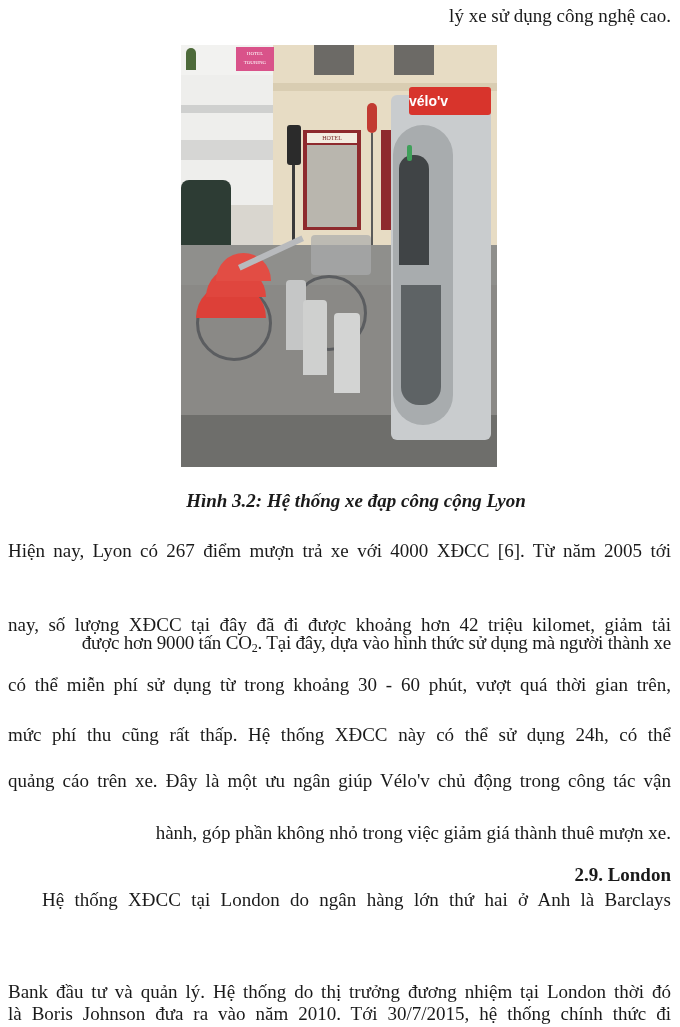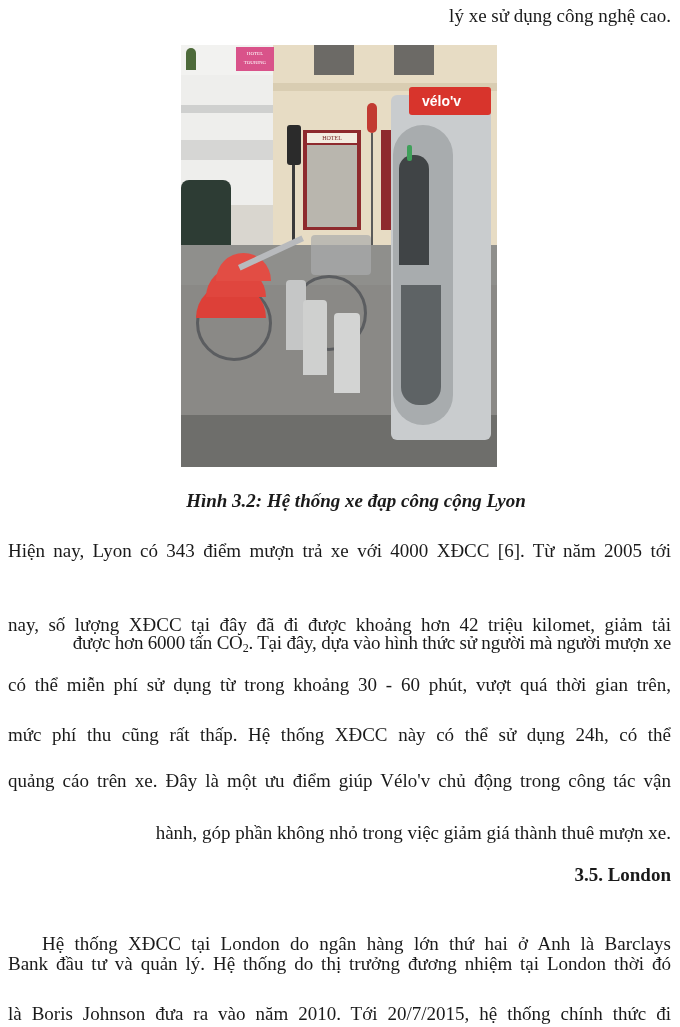--- a/index.html
+++ b/index.html
@@ -71,37 +71,37 @@
   <div style="left:130px;top:190px;width:60px;height:40px;background:#a9abad;opacity:0.7;border-radius:4px;"></div>
 
   <div style="left:105px;top:235px;width:20px;height:70px;background:#c5c6c6;border-radius:4px 4px 0 0;"></div>
   <div style="left:122px;top:255px;width:24px;height:75px;background:#cfd0cf;border-radius:4px 4px 0 0;"></div>
   <div style="left:153px;top:268px;width:26px;height:80px;background:#d3d4d3;border-radius:4px 4px 0 0;"></div>
 
   <div style="left:210px;top:50px;width:100px;height:345px;background:#c9ccce;border-radius:6px;"></div>
   <div style="left:212px;top:80px;width:60px;height:300px;background:#a8acae;border-radius:30px;"></div>
   <div style="left:218px;top:110px;width:30px;height:110px;background:#404446;border-radius:14px 14px 0 0;"></div>
   <div style="left:220px;top:240px;width:40px;height:120px;background:#5e6365;border-radius:0 0 18px 18px;"></div>
-  <div style="left:228px;top:42px;width:82px;height:28px;background:#d8342c;border-radius:3px;color:#fff;font-family:'Liberation Sans',sans-serif;font-weight:bold;font-size:14px;line-height:28px;padding-left:13px;box-sizing:border-box;">vélo'v</div>
+  <div style="left:228px;top:42px;width:82px;height:28px;background:#d8342c;border-radius:3px;color:#fff;font-family:'Liberation Sans',sans-serif;font-weight:bold;font-size:14px;line-height:28px;padding-left:0;box-sizing:border-box;">vélo'v</div>
   <div style="left:226px;top:100px;width:5px;height:16px;background:#3fa05a;border-radius:2px;"></div>
 </div>
 
 <div class="caption" style="top:489px;">Hình 3.2: Hệ thống xe đạp công cộng Lyon</div>
 
 <div>
-  <div class="line justify" style="top:539px;">Hiện nay, Lyon có 343 điểm mượn trả xe với 4000 XĐCC [6]. Từ năm 2005 tới</div>
+  <div class="line justify" style="top:539px;">Hiện nay, Lyon có 267 điểm mượn trả xe với 4000 XĐCC [6]. Từ năm 2005 tới</div>
   <div class="line justify" style="top:613px;">nay, số lượng XĐCC tại đây đã đi được khoảng hơn 42 triệu kilomet, giảm tải</div>
   <div class="line" style="top:631px;letter-spacing:-0.2px;">
-    <span>được hơn 6000 tấn CO</span><sub>2</sub><span>. Tại đây, dựa vào hình thức sử người mà người mượn xe</span>
+    <span>được hơn 9000 tấn CO</span><sub>2</sub><span>. Tại đây, dựa vào hình thức sử dụng mà người thành xe</span>
   </div>
   <div class="line justify" style="top:673px;">có thể miễn phí sử dụng từ trong khoảng 30 - 60 phút, vượt quá thời gian trên,</div>
   <div class="line justify" style="top:723px;">mức phí thu cũng rất thấp. Hệ thống XĐCC này có thể sử dụng 24h, có thể</div>
-  <div class="line justify" style="top:769px;">quảng cáo trên xe. Đây là một ưu điểm giúp Vélo'v chủ động trong công tác vận</div>
+  <div class="line justify" style="top:769px;">quảng cáo trên xe. Đây là một ưu ngân giúp Vélo'v chủ động trong công tác vận</div>
   <div class="line" style="top:821px;">hành, góp phần không nhỏ trong việc giảm giá thành thuê mượn xe.</div>
 </div>
 
-<div class="line heading" style="top:863px;">3.5. London</div>
+<div class="line heading" style="top:863px;">2.9. London</div>
 
 <div>
-  <div class="line justify" style="top:932px;left:42px;width:629px;">Hệ thống XĐCC tại London do ngân hàng lớn thứ hai ở Anh là Barclays</div>
-  <div class="line justify" style="top:952px;">Bank đầu tư và quản lý. Hệ thống do thị trưởng đương nhiệm tại London thời đó</div>
-  <div class="line justify" style="top:1002px;">là Boris Johnson đưa ra vào năm 2010. Tới 20/7/2015, hệ thống chính thức đi</div>
+  <div class="line justify" style="top:888px;left:42px;width:629px;">Hệ thống XĐCC tại London do ngân hàng lớn thứ hai ở Anh là Barclays</div>
+  <div class="line justify" style="top:980px;">Bank đầu tư và quản lý. Hệ thống do thị trưởng đương nhiệm tại London thời đó</div>
+  <div class="line justify" style="top:1002px;">là Boris Johnson đưa ra vào năm 2010. Tới 30/7/2015, hệ thống chính thức đi</div>
 </div>
 
 </body></html>

